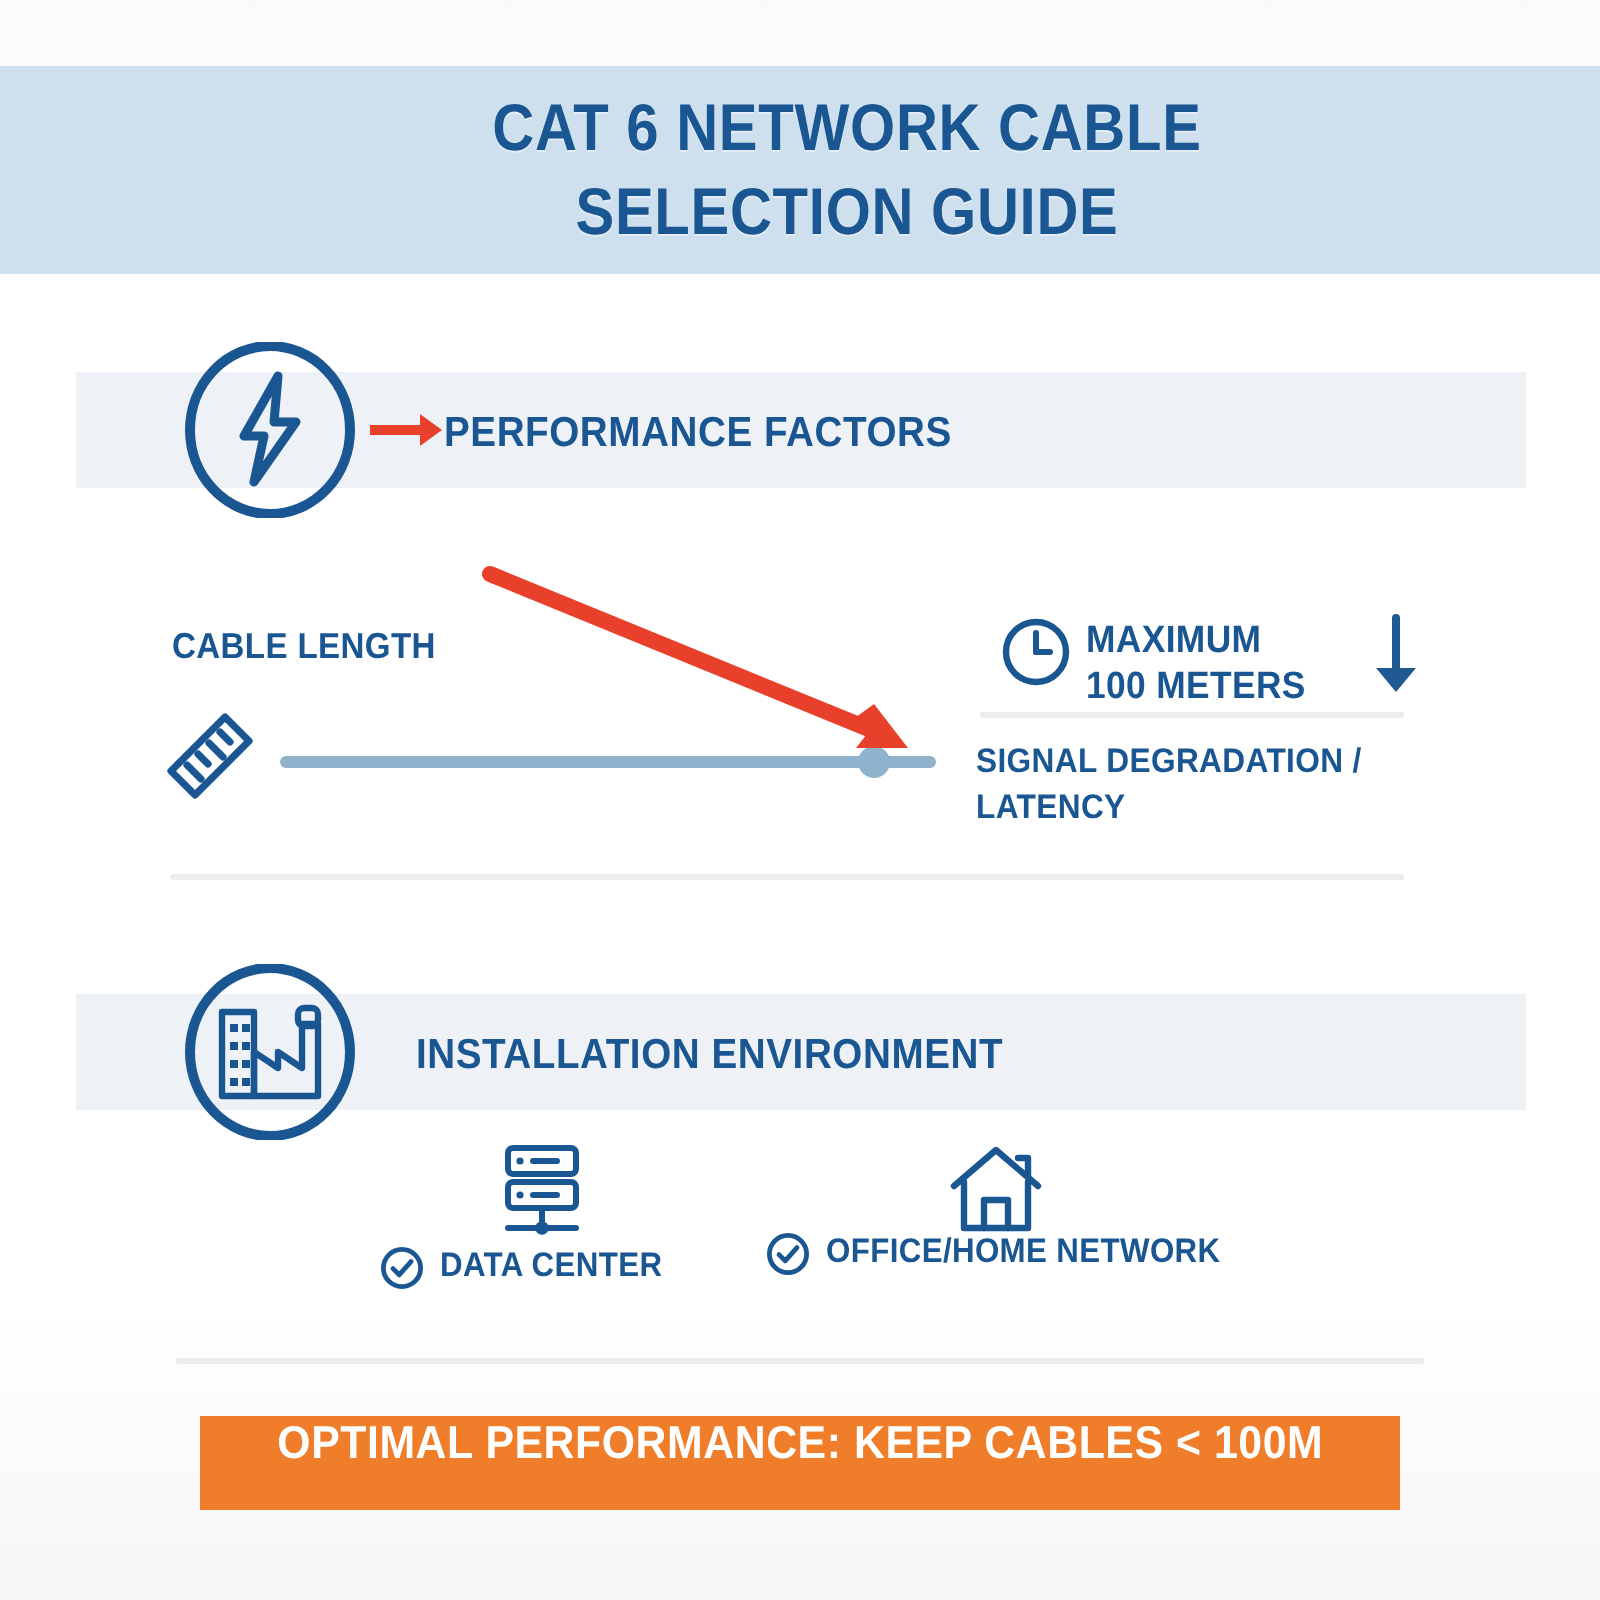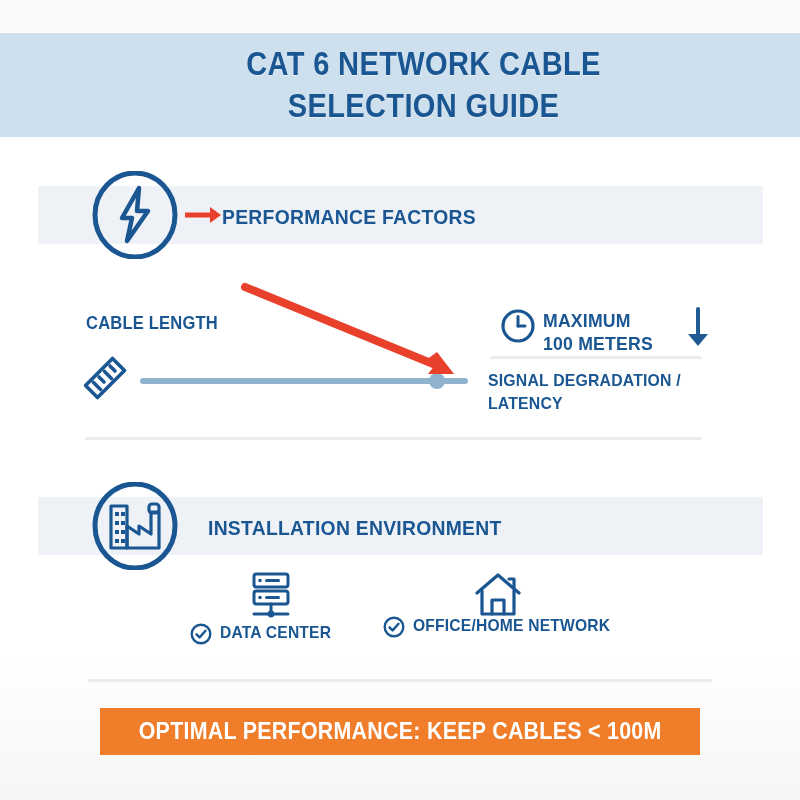--- a/index.html
+++ b/index.html
@@ -167,21 +167,20 @@
 
   
   .footer-banner {
     position: absolute;
     left: 100px;
     top: 708px;
     width: 600px;
     height: 47px;
     background: #ef7d29;
     display: flex;
-    align-items: center;
     justify-content: center;
   }
   .footer-text {
     color: #ffffff;
     font-family: "Liberation Sans Narrow", "Liberation Sans", sans-serif;
     font-weight: bold;
     font-size: 23px;
     letter-spacing: 0.3px;
     transform: scaleX(0.93);
     white-space: nowrap;

